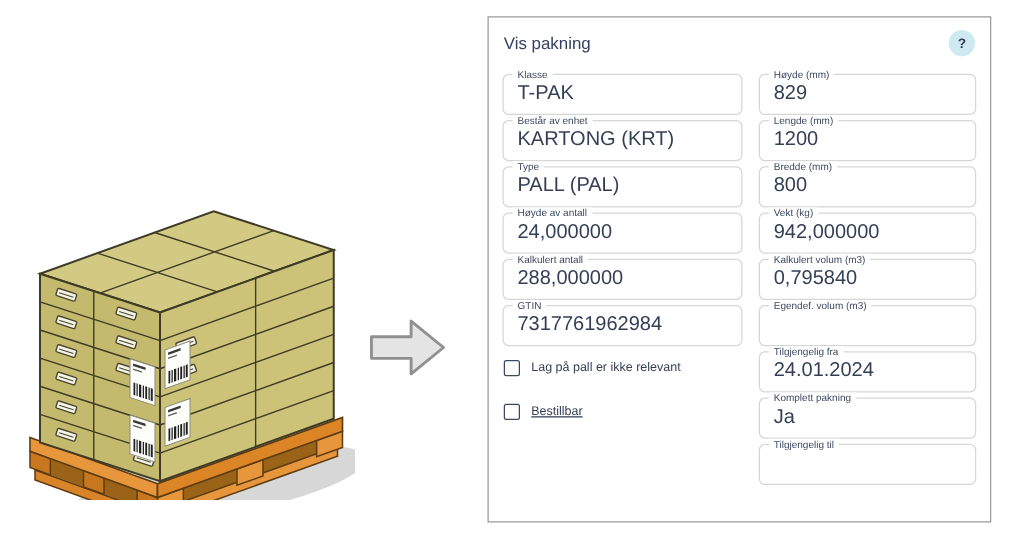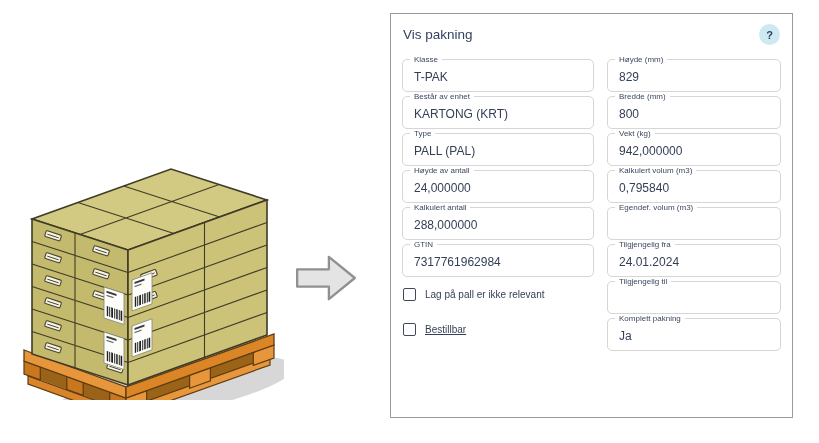--- a/index.html
+++ b/index.html
@@ -23,21 +23,21 @@
 
   .form-grid{display:flex;gap:13px;}
   .col{display:flex;flex-direction:column;gap:4px;}
   .col-left{width:192px;}
   .col-right{flex:1;}
 
   .field{position:relative;height:33px;flex:none;border:1px solid #d6d6d6;
          border-radius:5px;background:#fff;box-sizing:border-box;}
   .field-label{position:absolute;top:-5px;left:7px;background:#fff;padding:0 4px;
                font-size:8px;line-height:9px;color:#3c4961;white-space:nowrap;}
-  .field-value{position:absolute;left:11px;bottom:7px;font-size:12px;color:#333f55;
+  .field-value{position:absolute;left:11px;bottom:7px;font-size:16px;color:#333f55;
                white-space:nowrap;}
 
   .red-highlight{border:3px solid #e30613;padding:4px 5px;margin:-4px -8px -3px -8px;}
 
   .checkbox-row{display:flex;align-items:center;gap:9px;margin:7px 0 5px 1px;cursor:pointer;}
   .checkbox-row.spaced{margin-top:13px;text-decoration:underline;}
   .cb{width:13px;height:13px;flex:none;border:1.5px solid #3c4961;border-radius:2px;
       background:#fff;box-sizing:border-box;display:flex;align-items:center;
       justify-content:center;}
   .cb .mark{color:#fff;font-size:10px;line-height:1;font-weight:bold;}
@@ -177,20 +177,24 @@
 
       </div>
 
       <div class="col col-right">
 
         <div class="field">
           <span class="field-label">Høyde (mm)</span>
           <span class="field-value">829</span>
         </div>
 
+        <div class="field">
+          <span class="field-label">Lengde (mm)</span>
+          <span class="field-value">1200</span>
+        </div>
 
         <div class="field">
           <span class="field-label">Bredde (mm)</span>
           <span class="field-value">800</span>
         </div>
 
         <div class="field">
           <span class="field-label">Vekt (kg)</span>
           <span class="field-value">942,000000</span>
         </div>
@@ -204,25 +208,25 @@
           <span class="field-label">Egendef. volum (m3)</span>
           <span class="field-value"></span>
         </div>
 
         <div class="field">
           <span class="field-label">Tilgjengelig fra</span>
           <span class="field-value">24.01.2024</span>
         </div>
 
         <div class="field">
+          <span class="field-label">Komplett pakning</span>
+          <span class="field-value">Ja</span>
+        </div>
+
+        <div class="field">
           <span class="field-label">Tilgjengelig til</span>
           <span class="field-value"></span>
-        </div>
-
-        <div class="field">
-          <span class="field-label">Komplett pakning</span>
-          <span class="field-value">Ja</span>
         </div>
       </div>
 
     </div>
   </div>
 </div>
 
 </body></html>

